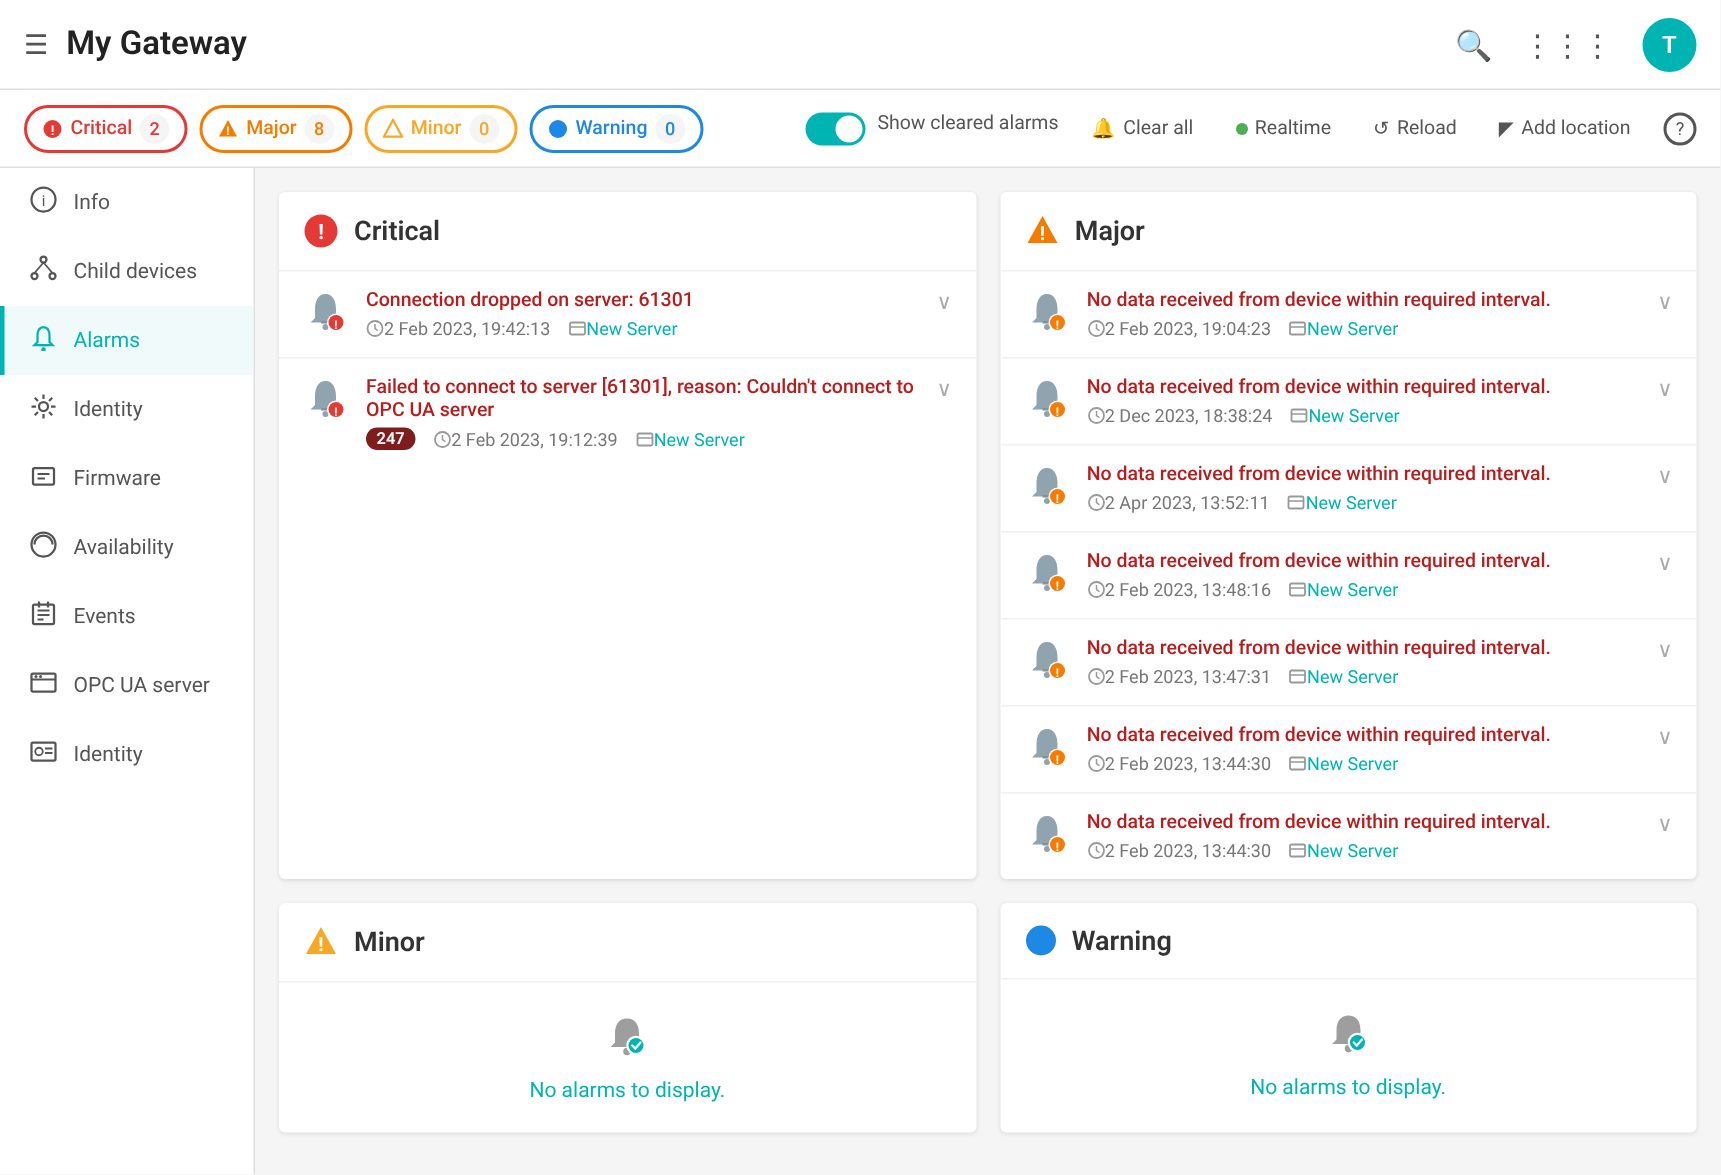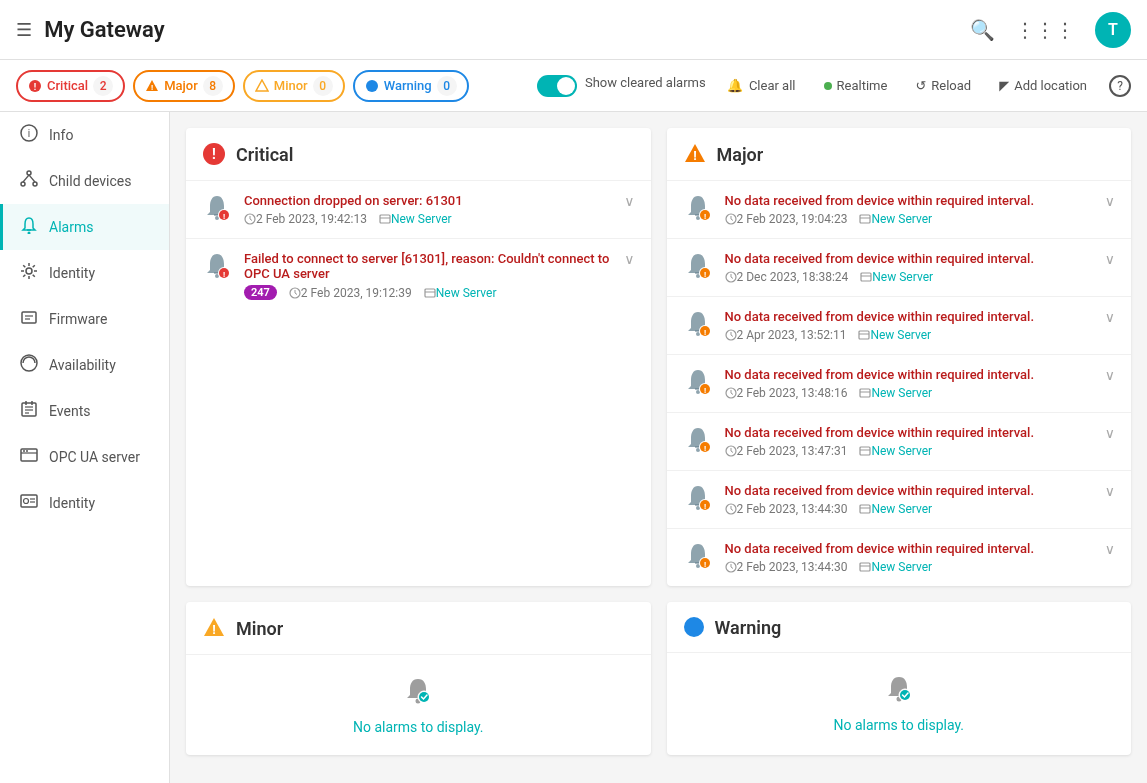--- a/index.html
+++ b/index.html
@@ -252,21 +252,21 @@
       align-items: center;
       gap: 0;
     }
     .chevron-btn {
       cursor: pointer;
       color: #aaa;
       font-size: 14px;
       margin-left: 4px;
     }
     .count-badge {
-      background: #a21caf;
+      background: #7f1d1d;
       color: #fff;
       border-radius: 10px;
       padding: 1px 7px;
       font-size: 11px;
       font-weight: 600;
     }
     .no-alarms {
       padding: 20px 16px;
       display: flex;
       align-items: center;

